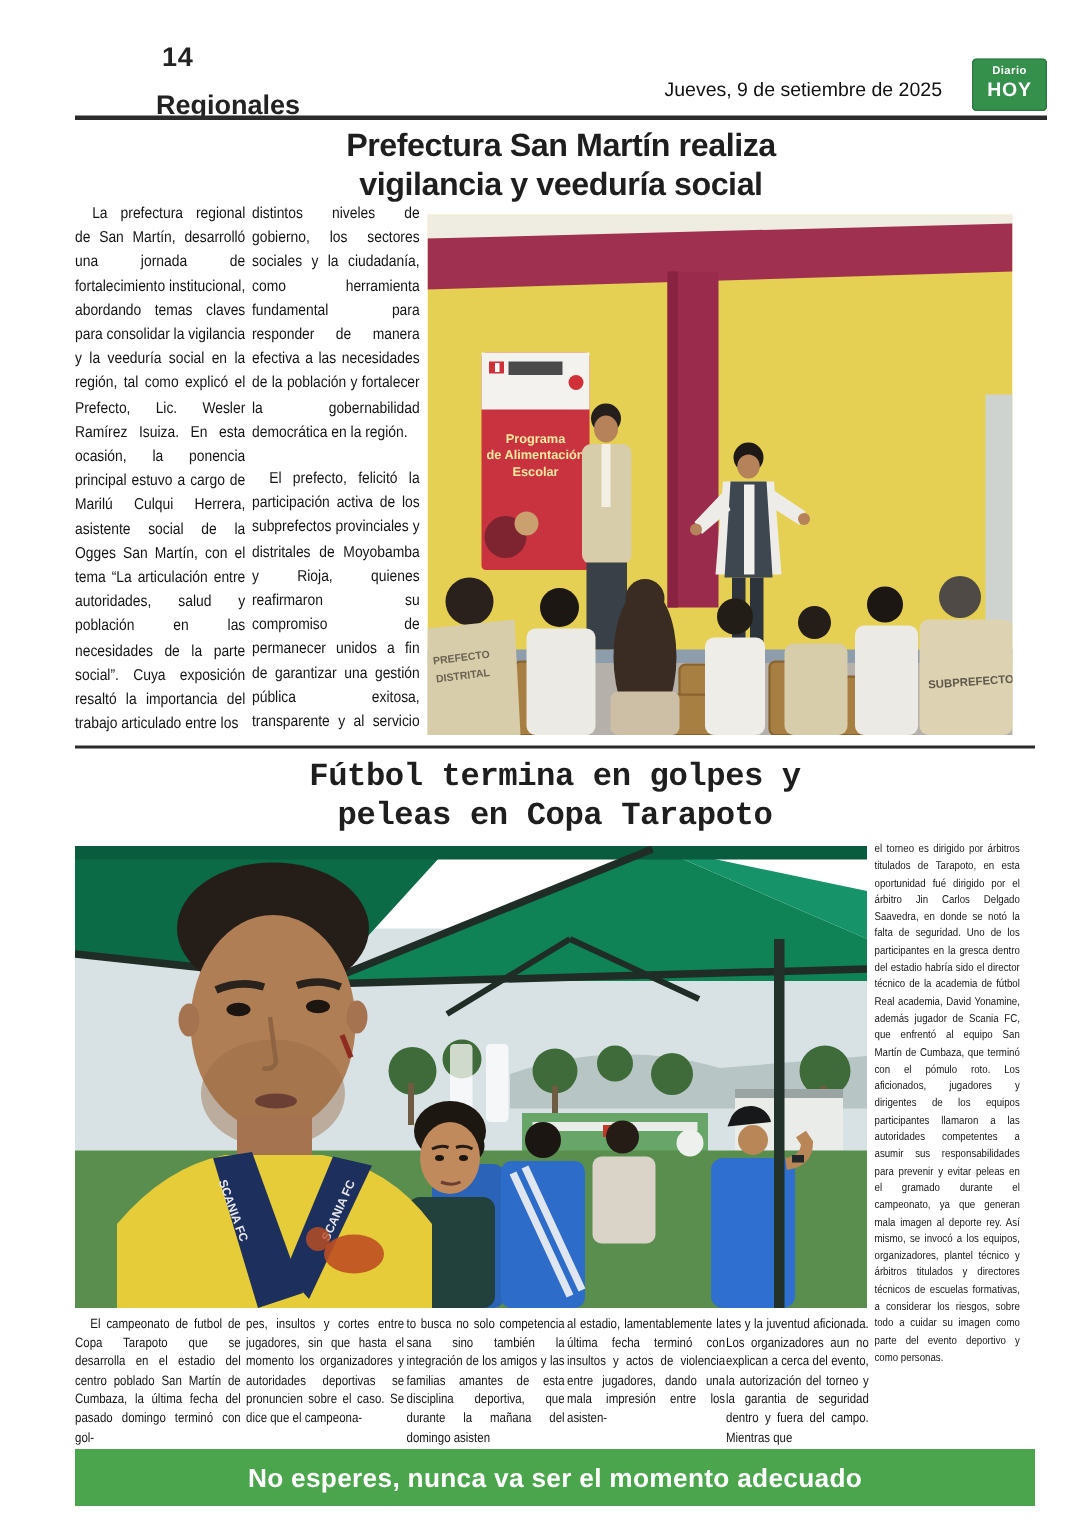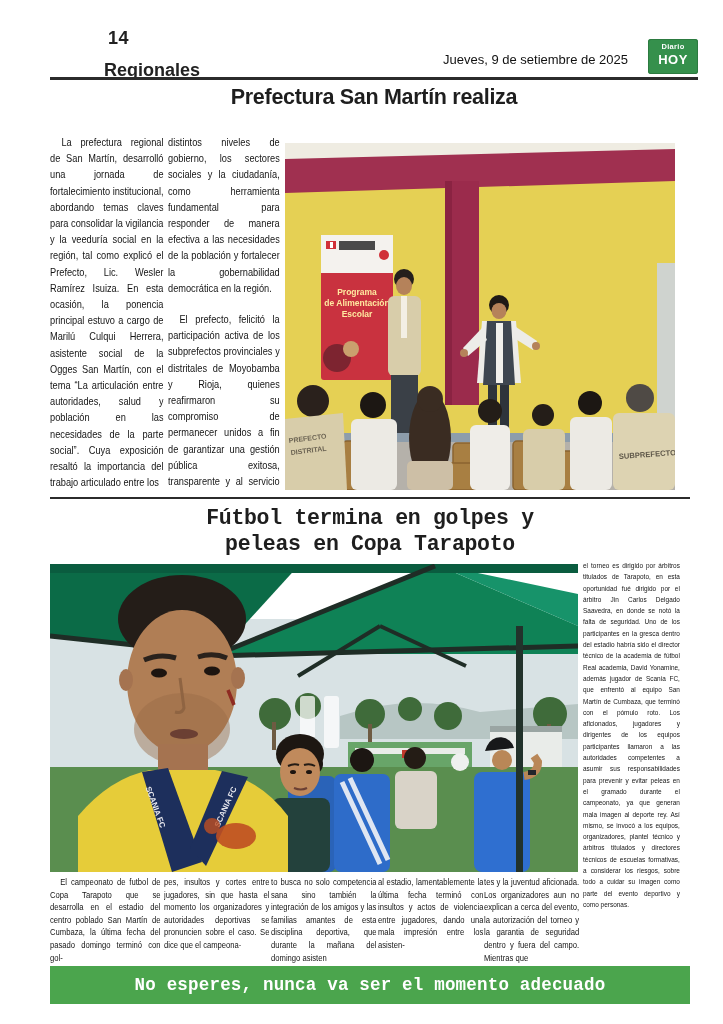--- a/index.html
+++ b/index.html
@@ -34,37 +34,38 @@
   .a2col p{margin:0;}
   .a2c1 p{text-indent:12px;}
   
   .a2tall{left:583px;top:560px;width:114px;height:400px;overflow:hidden;font-size:7.6px;line-height:11.3px;text-align:justify;color:#141414;transform:scaleX(.85);transform-origin:top left;}
   .a2tall p{margin:0;}
   
   .photo1{left:285px;top:143px;width:390px;height:347px;}
   .photo2{left:50px;top:564px;width:528px;height:308px;}
   
   .footer{left:50px;top:966px;width:640px;height:38px;background:#4ba54d;text-align:center;}
-  .footer span{font-family:Liberation Mono, monospace;font-weight:bold;font-size:17.5px;color:#ffffff;line-height:38px;letter-spacing:.2px;}
+  .footer span{font-family:Liberation Sans, sans-serif;font-weight:bold;font-size:17.5px;color:#ffffff;line-height:38px;letter-spacing:.2px;}
   svg text{font-family:"Liberation Sans",sans-serif;}
 </style>
 </head>
 <body>
 
 <div class="abs pagenum">14</div>
 <div class="abs section">Regionales</div>
 <div class="abs date">Jueves, 9 de setiembre de 2025</div>
 <div class="abs logo">
   <span class="t">Diario</span>
   <span class="m">HOY</span>
 </div>
 <div class="abs hrule"></div>
 
 <div class="abs headline h1">
   <div>Prefectura San Martín realiza</div>
+  <div>vigilancia y veeduría social</div>
 </div>
 
 <div class="abs a1col a1c1">
   <p>La prefectura regional de San Martín, desarrolló una jornada de fortalecimiento institucional, abordando temas claves para consolidar la vigilancia y la veeduría social en la región, tal como explicó el Prefecto, Lic. Wesler Ramírez Isuiza. En esta ocasión, la ponencia principal estuvo a cargo de Marilú Culqui Herrera, asistente social de la Ogges San Martín, con el tema “La articulación entre autoridades, salud y población en las necesidades de la parte social”. Cuya exposición resaltó la importancia del trabajo articulado entre los</p>
 </div>
 <div class="abs a1col a1c2">
   <p style="text-indent:0">distintos niveles de gobierno, los sectores sociales y la ciudadanía, como herramienta fundamental para responder de manera efectiva a las necesidades de la población y fortalecer la gobernabilidad democrática en la región.</p>
   <p>El prefecto, felicitó la participación activa de los subprefectos provinciales y distritales de Moyobamba y Rioja, quienes reafirmaron su compromiso de permanecer unidos a fin de garantizar una gestión pública exitosa, transparente y al servicio de la gente.</p>
 </div>
 

